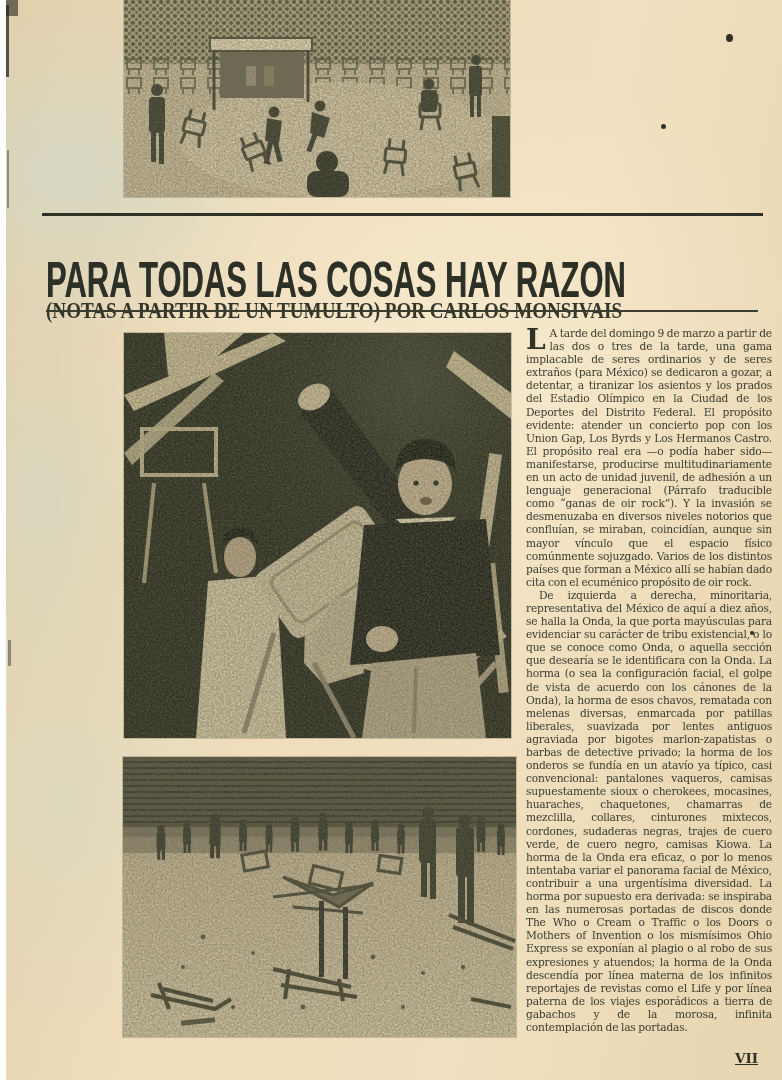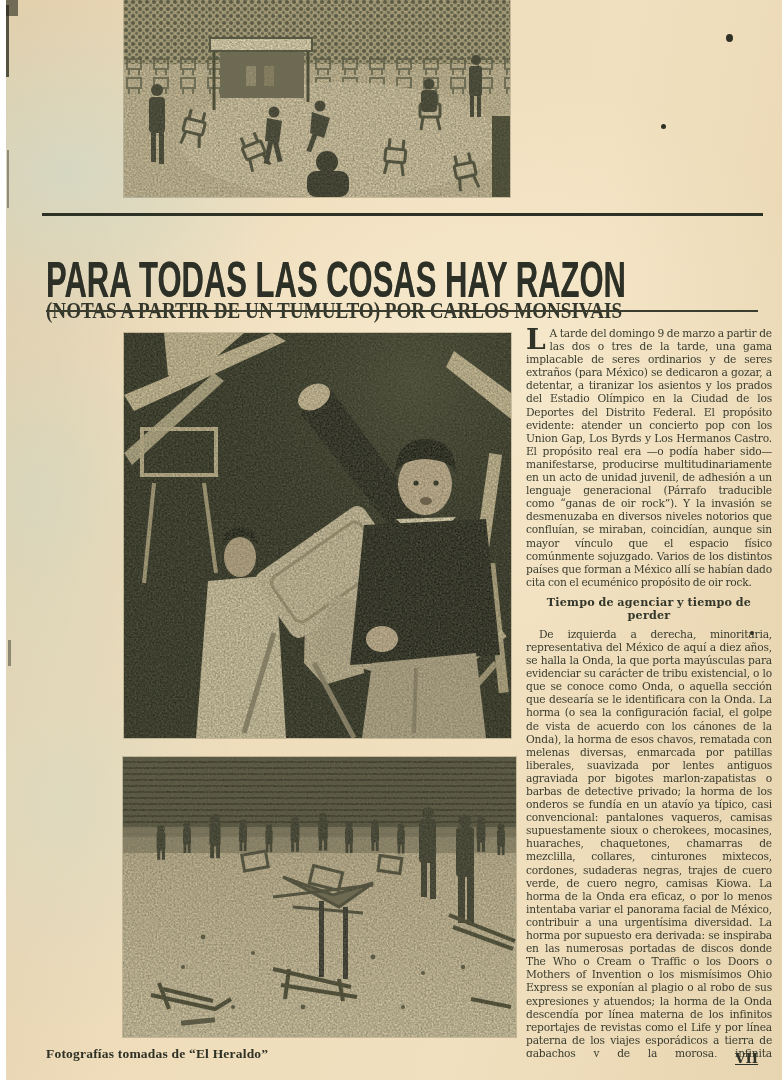--- a/index.html
+++ b/index.html
@@ -200,21 +200,20 @@
         <ellipse cx="258" cy="306" rx="16" ry="13" fill="#c4b190"></ellipse>
         <polygon points="248,330 352,320 362,405 238,405" fill="#b3a687"></polygon>
         <line x1="292" y1="335" x2="290" y2="400" stroke="#8f856a" stroke-width="4"></line>
       </g>
       <rect width="387" height="405" filter="url(#grain)"></rect>
     </svg>
   </div>
 
   <div class="column">
       <p><span class="dropcap">L</span><span>A tarde del domingo 9 de marzo a partir de las dos o tres de la tarde, una gama implacable de seres ordinarios y de seres extraños (para México) se dedicaron a gozar, a detentar, a tiranizar los asientos y los prados del Estadio Olímpico en la Ciudad de los Deportes del Distrito Federal. El propósito evidente: atender un concierto pop con los Union Gap, Los Byrds y Los Hermanos Castro. El propósito real era —o podía haber sido— manifestarse, producirse multitudinariamente en un acto de unidad juvenil, de adhesión a un lenguaje generacional (Párrafo traducible como “ganas de oir rock”). Y la invasión se desmenuzaba en diversos niveles notorios que confluían, se miraban, coincidían, aunque sin mayor vínculo que el espacio físico comúnmente sojuzgado. Varios de los distintos países que forman a México allí se habían dado cita con el ecuménico propósito de oir rock.</span></p>
-      <h3>Tiempo de agenciar y tiempo de perder</h3>
       <p class="indent"><span>De izquierda a derecha, minoritaria, representativa del México de aquí a diez años, se halla la Onda, la que porta mayúsculas para evidenciar su carácter de tribu existencial, o lo que se conoce como Onda, o aquella sección que desearía se le identificara con la Onda. La </span><span class="b">horma</span><span> (o sea la configuración facial, el golpe de vista de acuerdo con los cánones de la Onda), la horma de esos chavos, rematada con melenas diversas, enmarcada por patillas liberales, suavizada por lentes antiguos agraviada por bigotes marlon-zapatistas o barbas de detective privado; la horma de los onderos se fundía en un atavío ya típico, casi convencional: pantalones vaqueros, camisas supuestamente sioux o cherokees, mocasines, huaraches, chaquetones, chamarras de mezclilla, collares, cinturones mixtecos, cordones, sudaderas negras, trajes de cuero verde, de cuero negro, camisas Kiowa. La horma de la Onda era eficaz, o por lo menos intentaba variar el panorama facial de México, contribuir a una urgentísima diversidad. La horma por supuesto era derivada: se inspiraba en las numerosas portadas de discos donde The Who o Cream o Traffic o los Doors o Mothers of Invention o los mismísimos Ohio Express se exponían al plagio o al robo de sus expresiones y atuendos; la horma de la Onda descendía por línea materna de los infinitos reportajes de revistas como el Life y por línea paterna de los viajes esporádicos a tierra de gabachos y de la morosa, infinita contemplación de las portadas.</span></p>
     </div>
 
   <div class="photo" style="left:117px;top:757px;width:393px;height:280px">
     <svg width="393" height="280" viewBox="0 0 393 280">
       <linearGradient id="gnd" x1="0" y1="0" x2="0" y2="1">
         <stop offset="0" stop-color="#a4997a"></stop>
           <stop offset=".4" stop-color="#c2b391"></stop>
           <stop offset="1" stop-color="#cfc2a0"></stop>
       </linearGradient>
@@ -269,21 +268,20 @@
           <circle cx="180" cy="250" r="2.4"></circle>
         <circle cx="280" cy="250" r="2"></circle>
           <circle cx="340" cy="210" r="2.2"></circle>
           <circle cx="110" cy="250" r="2"></circle>
         <rect x="58" y="262" width="34" height="5" transform="rotate(-6 75 264)"></rect>
       </g>
       <rect width="393" height="280" filter="url(#grain)"></rect>
     </svg>
   </div>
 
-  <div class="caption">Fotografías tomadas de “El Heraldo”</div>
   <div class="pagenum">VII</div>
 
   <span class="speck sp1"></span>
   <span class="speck sp2"></span>
   <span class="speck sp3"></span>
   <span class="streak st1"></span>
   <span class="streak st2"></span>
   <span class="streak st3"></span>
   <span class="streak st4"></span>
 </div>

